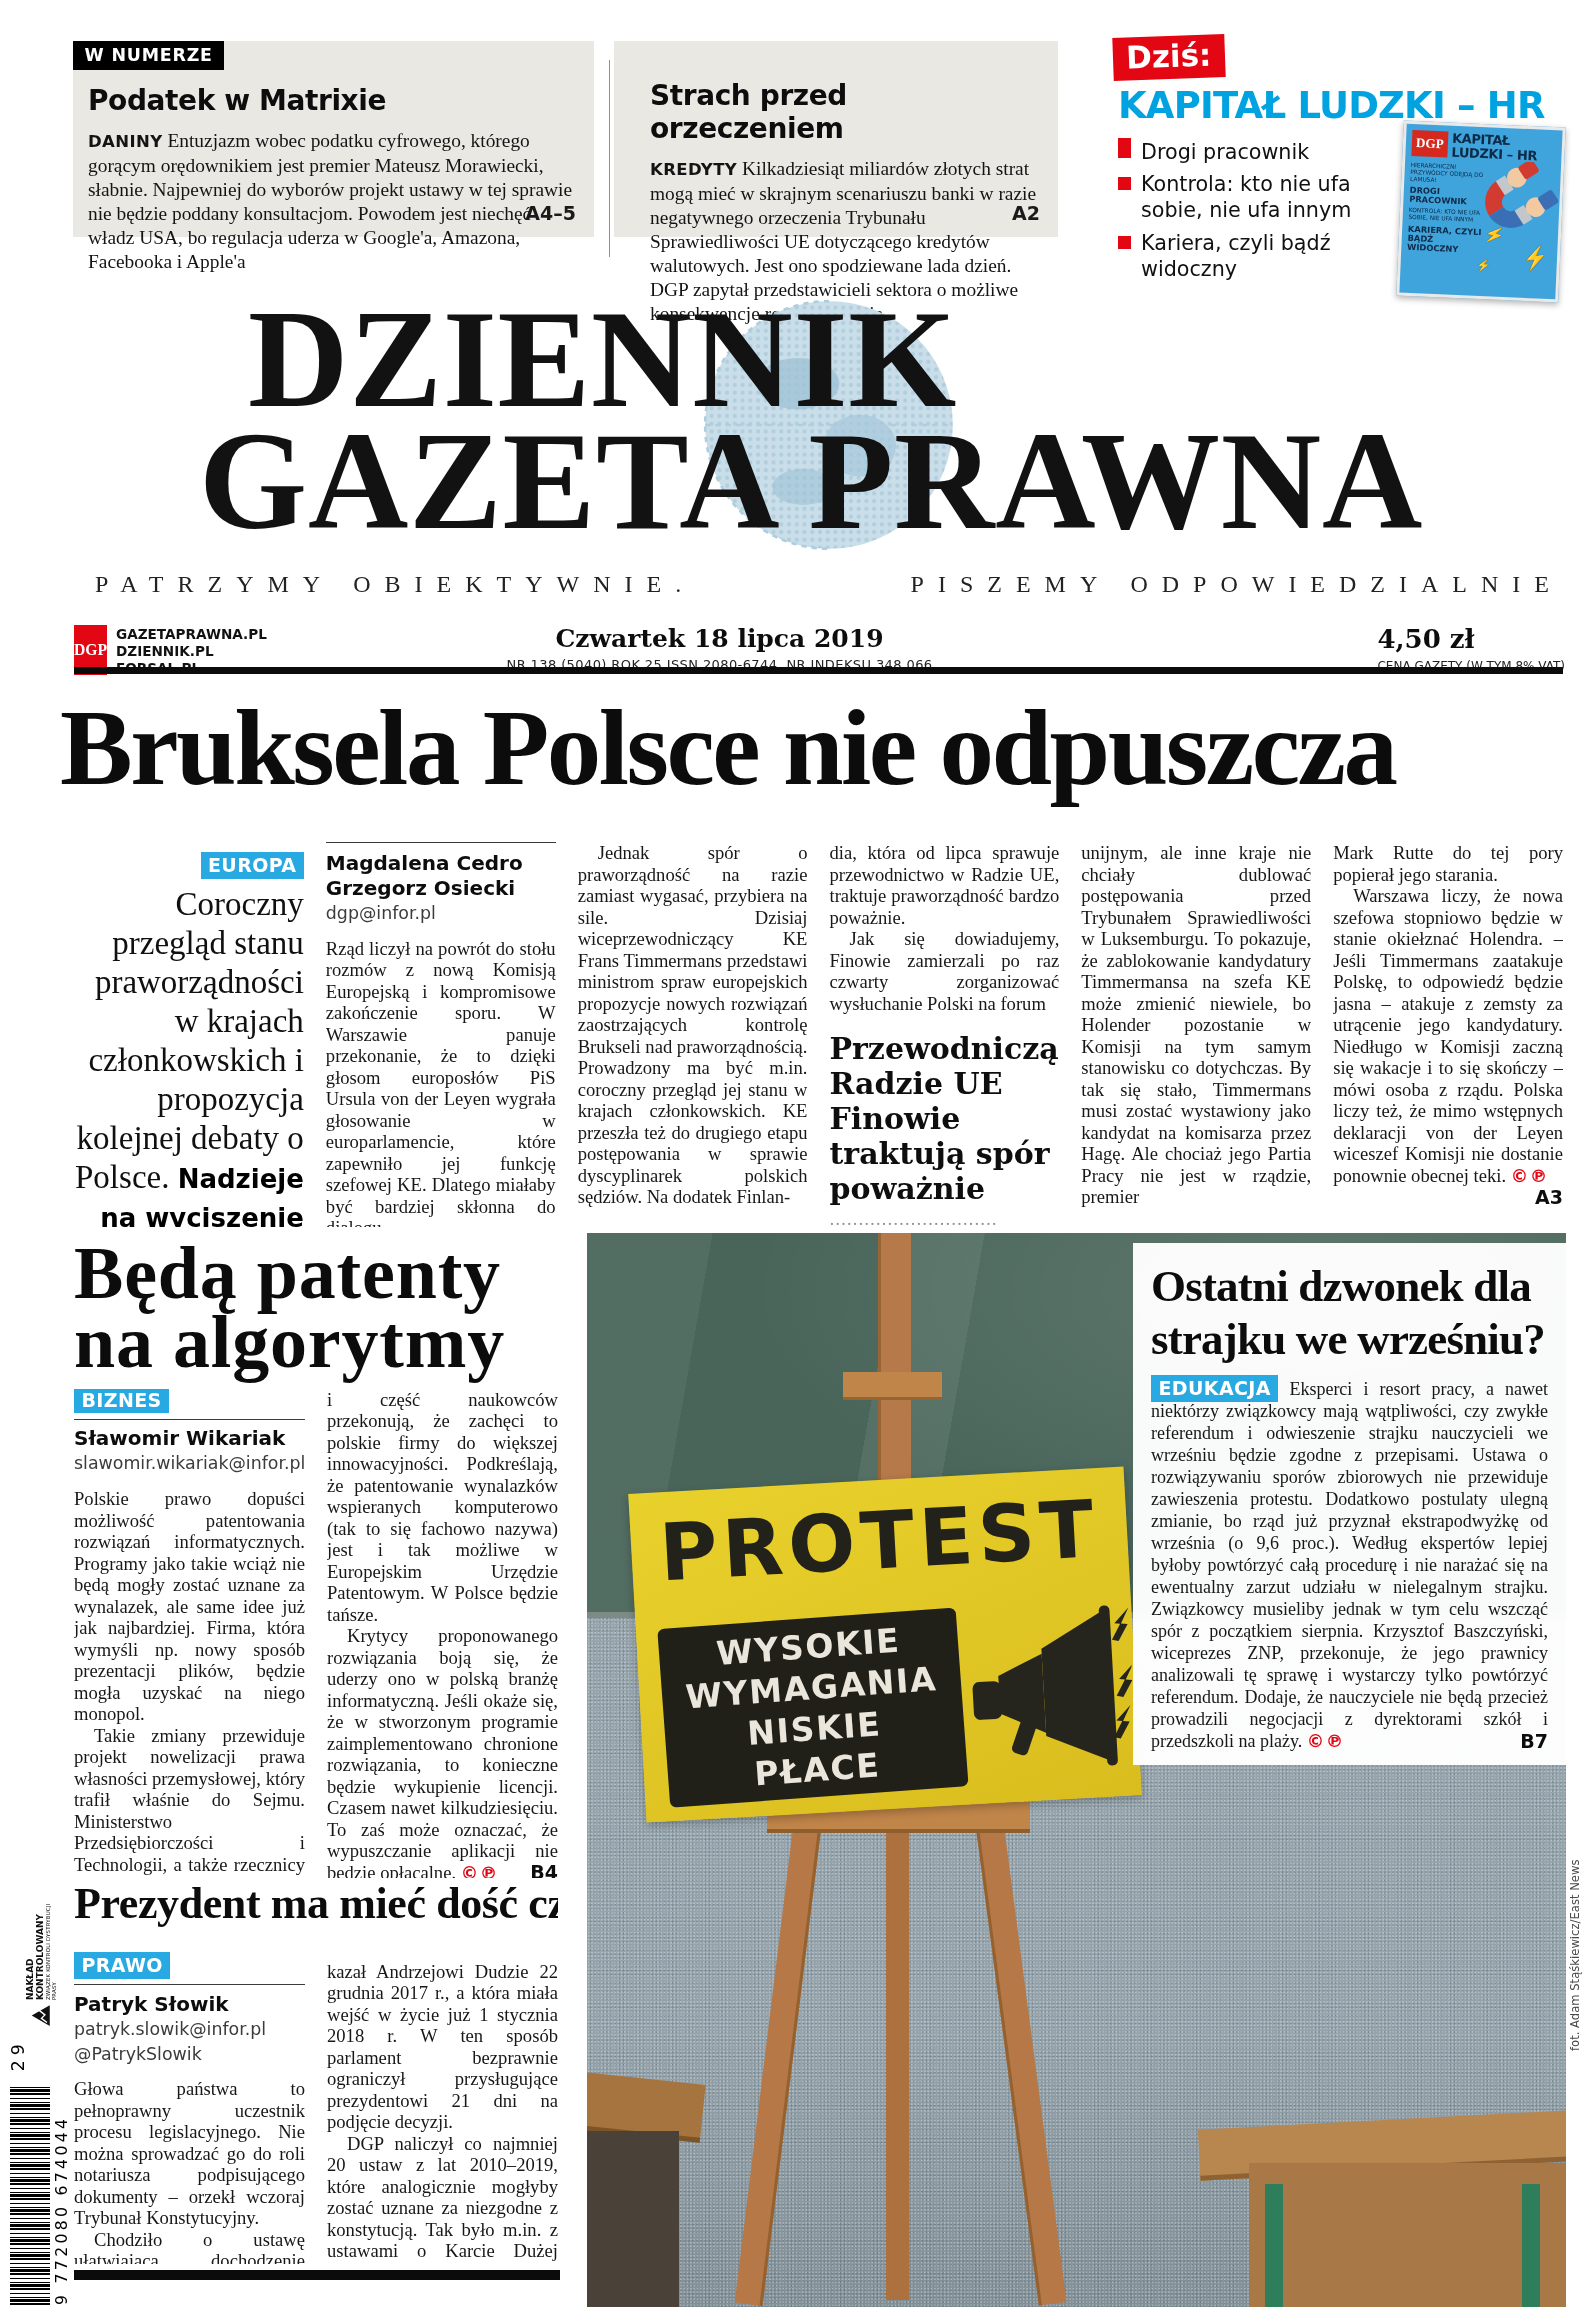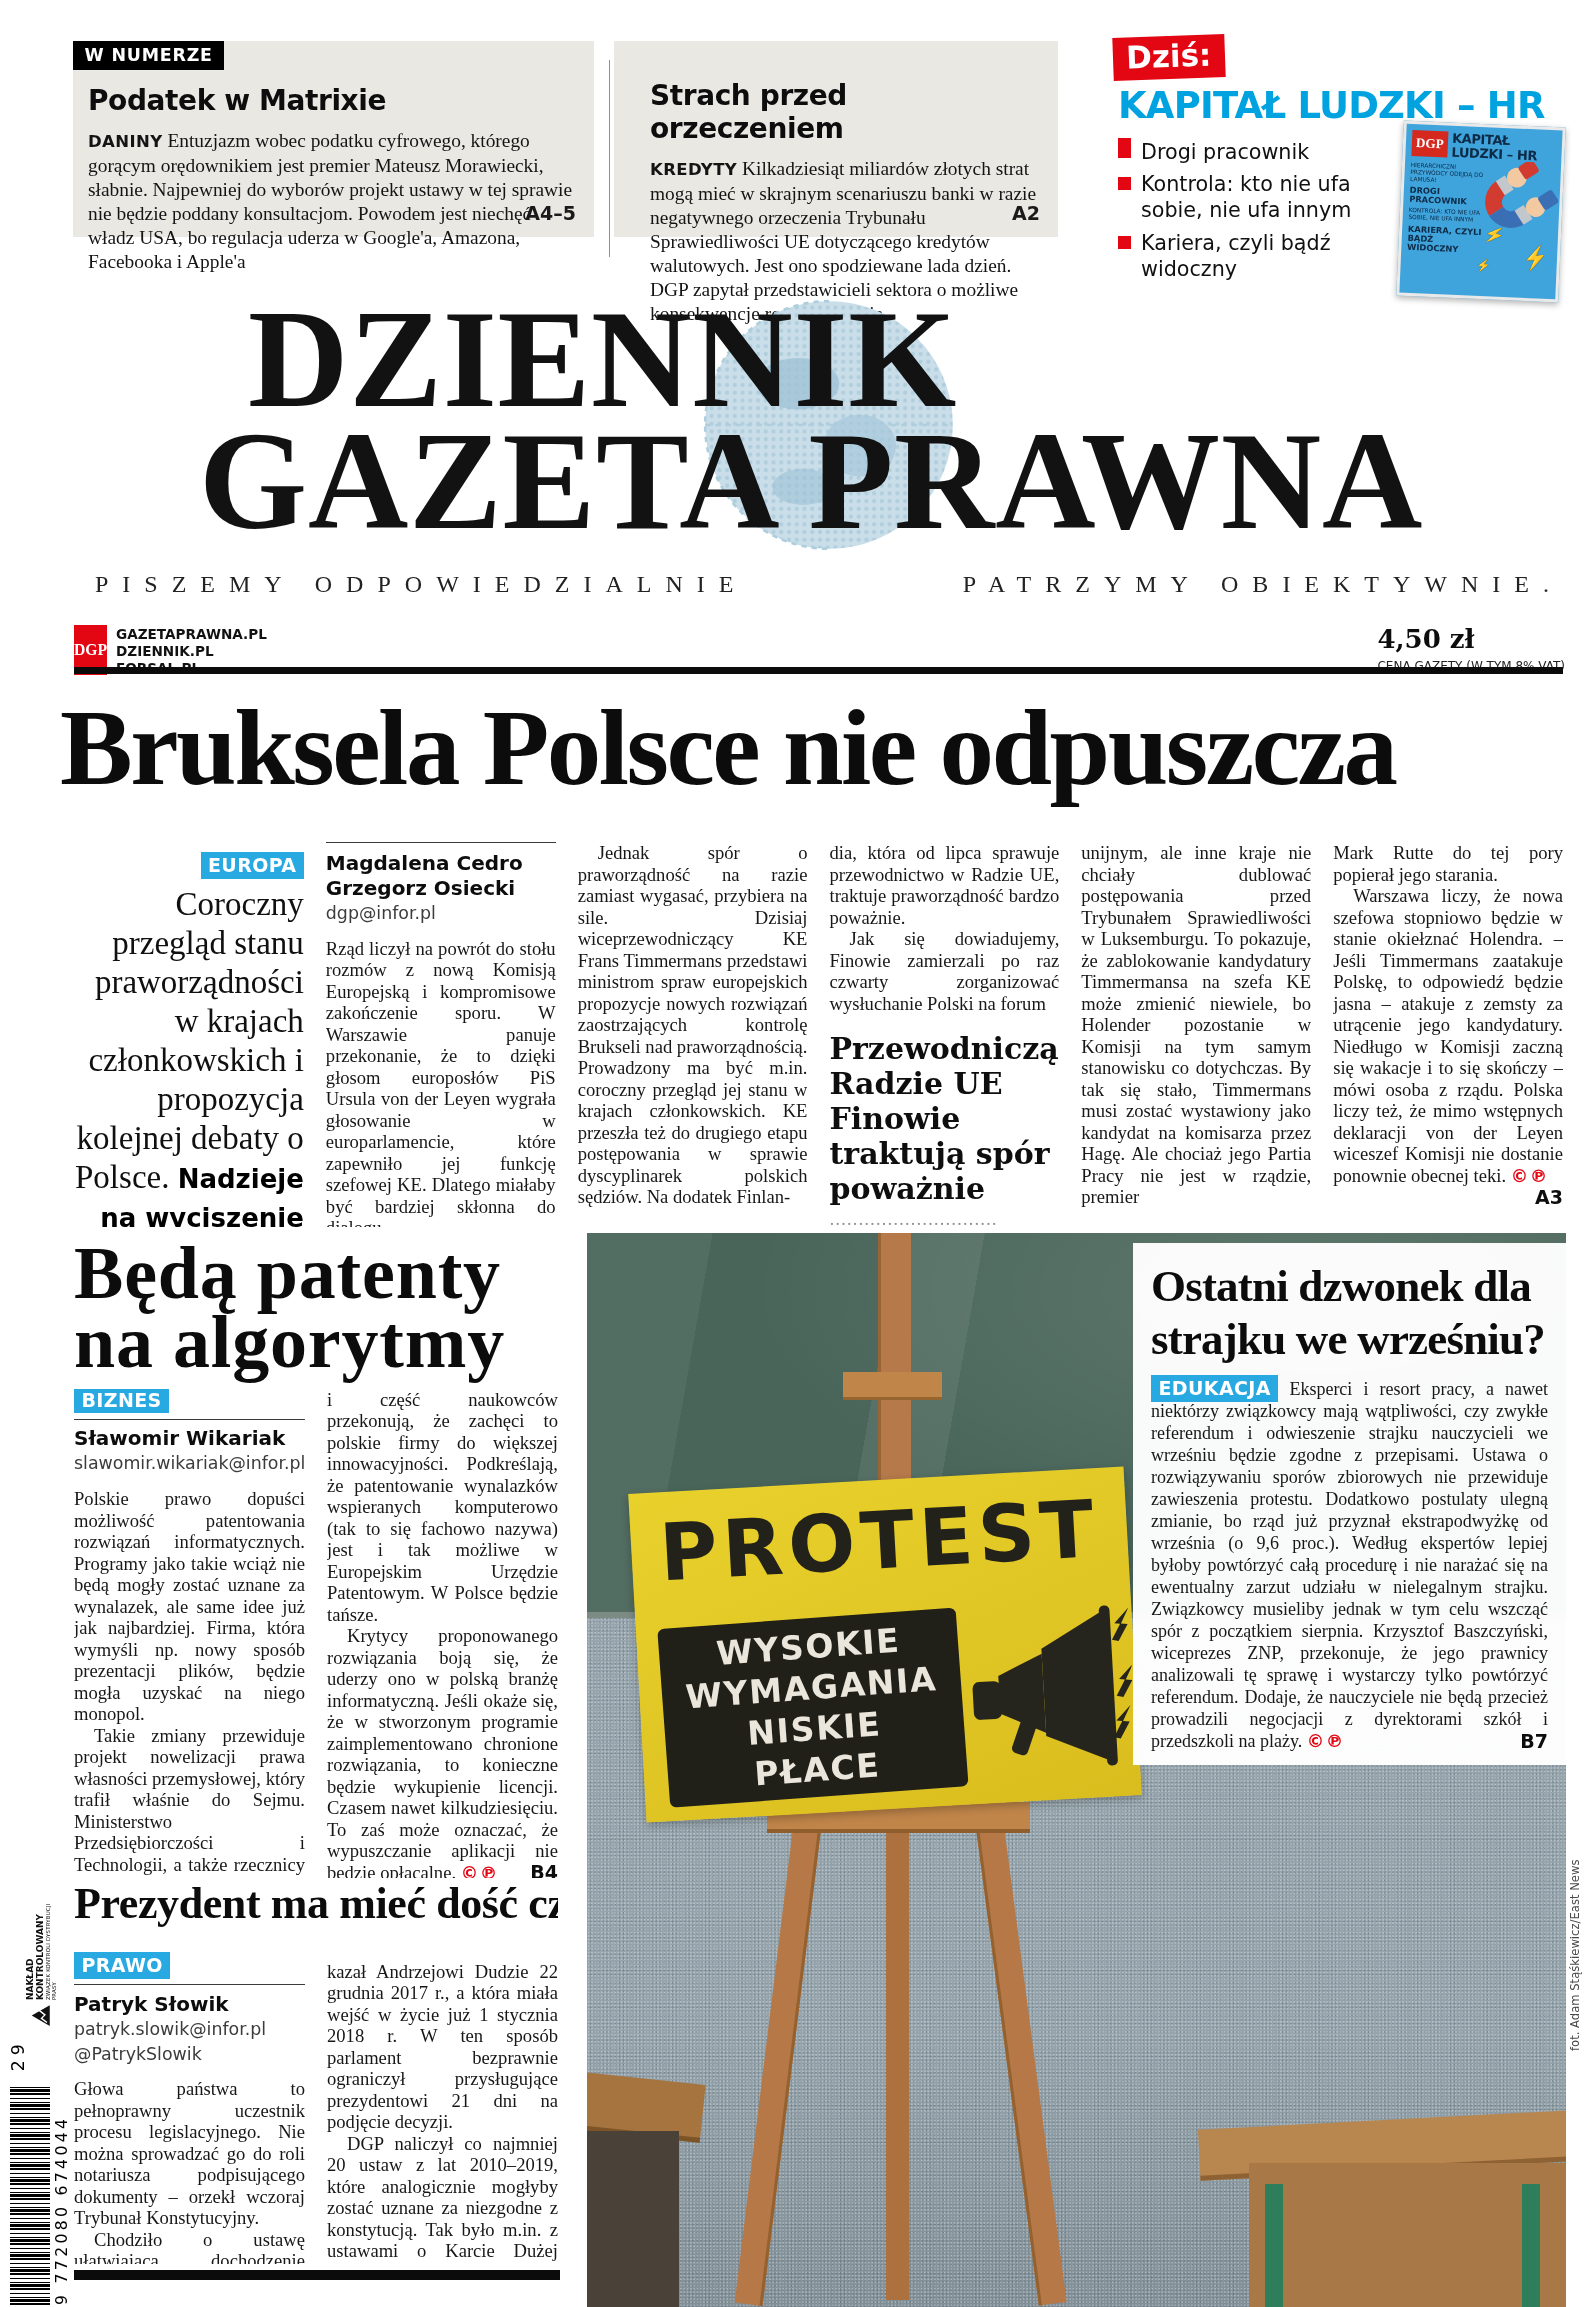--- a/index.html
+++ b/index.html
@@ -240,29 +240,33 @@
     <circle cx="50" cy="50" r="48" fill="url(#gd)"></circle>
     <ellipse cx="38" cy="34" rx="16" ry="10" fill="#9dc2d6" opacity="0.75"></ellipse>
     <ellipse cx="62" cy="58" rx="14" ry="12" fill="#a5c8da" opacity="0.7"></ellipse>
     <ellipse cx="40" cy="74" rx="12" ry="7" fill="#9dc2d6" opacity="0.6"></ellipse>
     <path d="M50 2 A 48 48 0 0 0 50 98" fill="none" stroke="#aecedd" stroke-width="1" stroke-dasharray="2 2"></path>
     <path d="M2 50 L 98 50" stroke="#aecedd" stroke-width="1" stroke-dasharray="2 2"></path>
   </svg>
   <div class="mh1" able="false">DZIENNIK</div>
   <div class="mh2">GAZETA PRAWNA</div>
   <div class="tagline">
+    <span>PATRZYMY OBIEKTYWNIE.</span>
     <span>PISZEMY ODPOWIEDZIALNIE</span>
-    <span>PATRZYMY OBIEKTYWNIE.</span>
   </div>
 
   <div class="dgp-logo">DGP</div>
   <div class="sites">
     <div>GAZETAPRAWNA.PL</div>
     <div>DZIENNIK.PL</div>
     <div>FORSAL.PL</div>
+  </div>
+  <div class="datewrap">
+    <div class="date">Czwartek 18 lipca 2019</div>
+    <div class="issue">NR 138 (5040) ROK 25 ISSN 2080-6744, NR INDEKSU 348 066</div>
   </div>
   <div class="pricewrap">
     <div class="price">4,50 zł</div>
     <div class="price-note">CENA GAZETY (W TYM 8% VAT)</div>
   </div>
   <div class="rule-top"></div>
 
   <h1 class="mainhead">Bruksela Polsce nie odpuszcza</h1>
   <section class="cols6">
     <div class="c">

